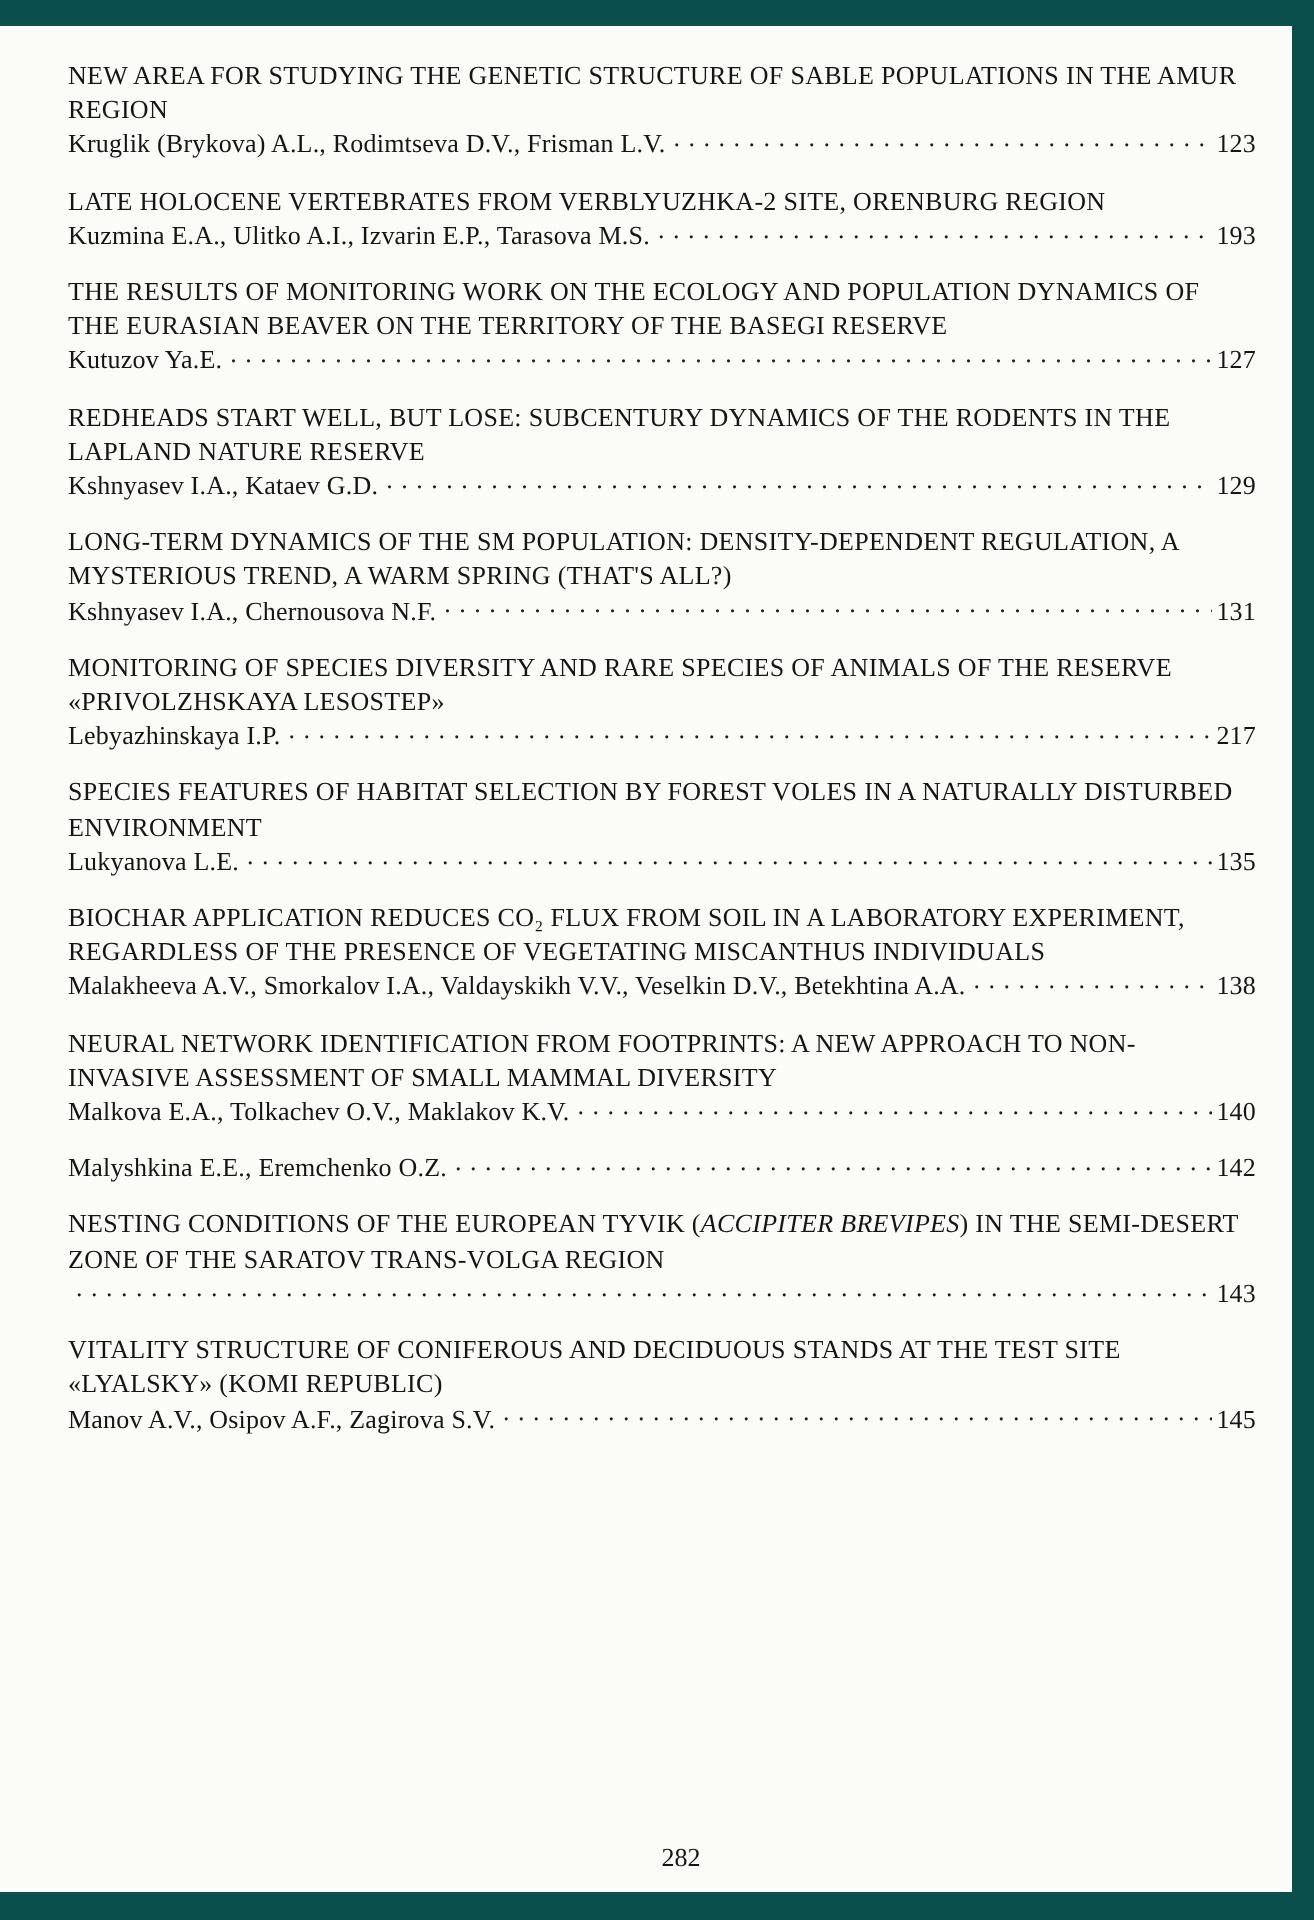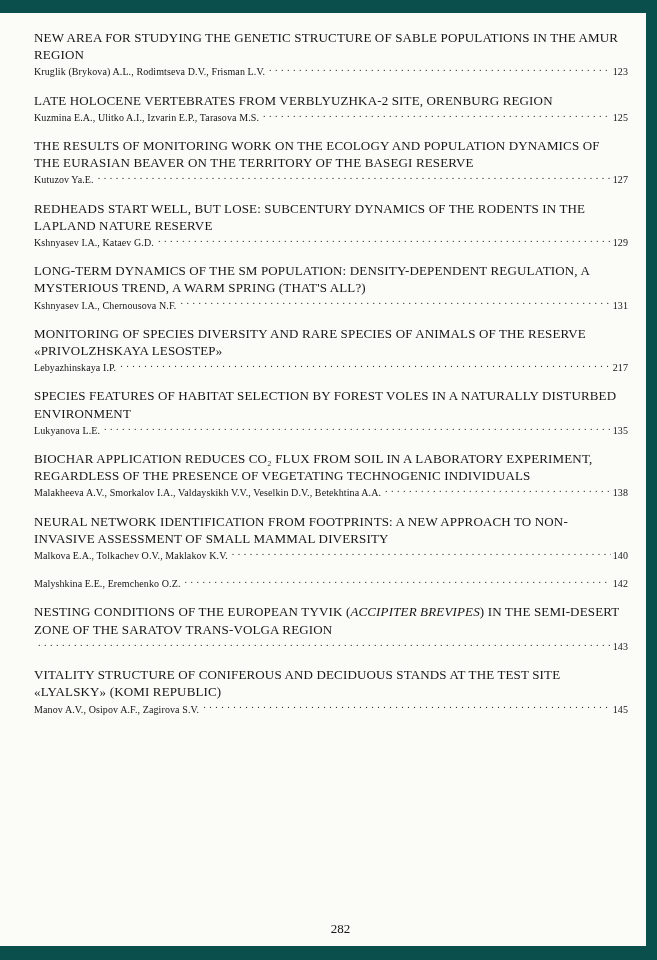--- a/index.html
+++ b/index.html
@@ -30,21 +30,21 @@
     font-size: 13px;
     line-height: 17.2px;
     letter-spacing: 0.15px;
     text-transform: none;
   }
   .title .it { font-style: italic; }
 
   .arow {
     display: flex;
     align-items: baseline;
-    font-size: 10px;
+    font-size: 13px;
     line-height: 17.2px;
     letter-spacing: 0.1px;
   }
   .authors { white-space: nowrap; }
   .leader {
     flex: 1;
     position: relative;
     height: 0.95em;
     overflow: hidden;
     margin: 0 2px 0 4px;
@@ -84,21 +84,21 @@
         <span class="leader"></span>
         <span class="pagenum">123</span>
       </div>
     </div>
 
     <div class="entry">
       <div class="title">LATE HOLOCENE VERTEBRATES FROM VERBLYUZHKA-2 SITE, ORENBURG REGION</div>
       <div class="arow">
         <span class="authors">Kuzmina E.A., Ulitko A.I., Izvarin E.P., Tarasova M.S.</span>
         <span class="leader"></span>
-        <span class="pagenum">125</span>
+        <span class="pagenum">193</span>
       </div>
     </div>
 
     <div class="entry">
       <div class="title">THE RESULTS OF MONITORING WORK ON THE ECOLOGY AND POPULATION DYNAMICS OF THE EURASIAN BEAVER ON THE TERRITORY OF THE BASEGI RESERVE</div>
       <div class="arow">
         <span class="authors">Kutuzov Ya.E.</span>
         <span class="leader"></span>
         <span class="pagenum">127</span>
       </div>
@@ -135,21 +135,21 @@
     <div class="entry">
       <div class="title">SPECIES FEATURES OF HABITAT SELECTION BY FOREST VOLES IN A NATURALLY DISTURBED ENVIRONMENT</div>
       <div class="arow">
         <span class="authors">Lukyanova L.E.</span>
         <span class="leader"></span>
         <span class="pagenum">135</span>
       </div>
     </div>
 
     <div class="entry">
-      <div class="title">BIOCHAR APPLICATION REDUCES CO₂ FLUX FROM SOIL IN A LABORATORY EXPERIMENT, REGARDLESS OF THE PRESENCE OF VEGETATING TECHNOGENIC INDIVIDUALS</div>
+      <div class="title">BIOCHAR APPLICATION REDUCES CO₂ FLUX FROM SOIL IN A LABORATORY EXPERIMENT, REGARDLESS OF THE PRESENCE OF VEGETATING MISCANTHUS INDIVIDUALS</div>
       <div class="arow">
         <span class="authors">Malakheeva A.V., Smorkalov I.A., Valdayskikh V.V., Veselkin D.V., Betekhtina A.A.</span>
         <span class="leader"></span>
         <span class="pagenum">138</span>
       </div>
     </div>
 
     <div class="entry">
       <div class="title">NEURAL NETWORK IDENTIFICATION FROM FOOTPRINTS: A NEW APPROACH TO NON-INVASIVE ASSESSMENT OF SMALL MAMMAL DIVERSITY</div>
       <div class="arow">

